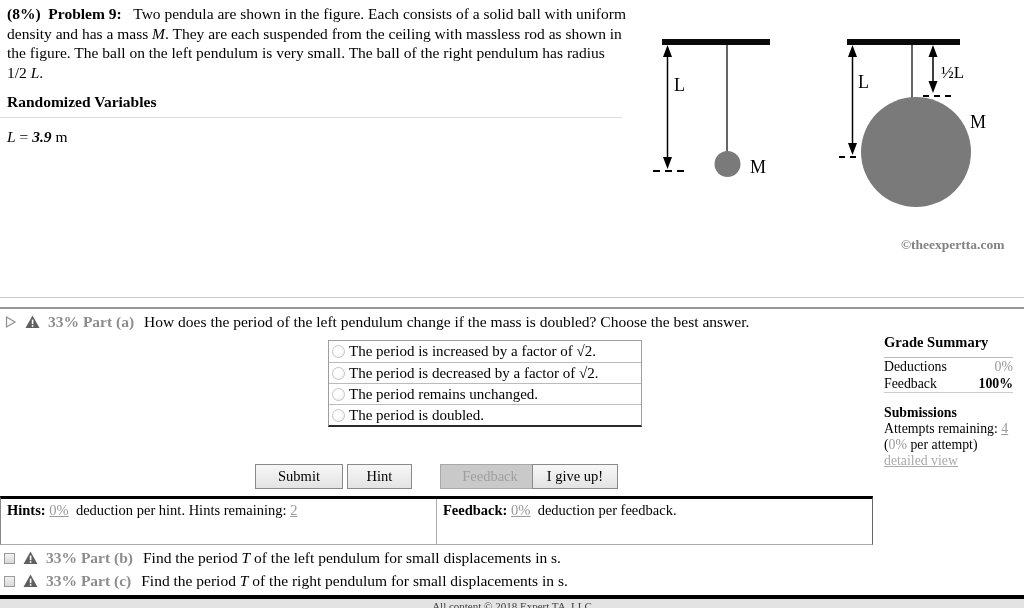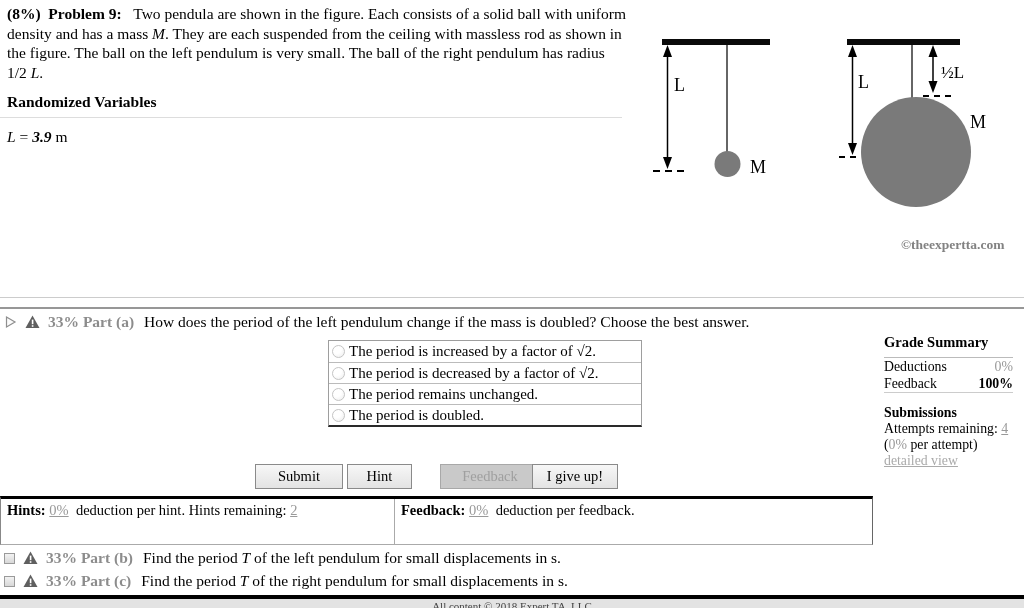--- a/index.html
+++ b/index.html
@@ -51,21 +51,21 @@
   .btn { position:absolute; top:464px; height:25px; font-family:"Liberation Serif","DejaVu Serif",serif;
          font-size:14.5px; background:linear-gradient(#f7f7f7,#e3e3e3); border:1px solid #8a8a8a; color:#000; text-align:center; }
   #btn-submit { left:255px; width:88px; }
   #btn-hint { left:347px; width:65px; }
   #btn-feedback { left:440px; width:100px; background:#c9c9c9; color:#9f9f9f; border-color:#a8a8a8; }
   #btn-giveup { left:532px; width:86px; }
 
   
   #hf-table { left:0; top:496px; width:873px; height:49px; border-top:3px solid #000;
               border-left:1px solid #888; border-right:1px solid #666; border-bottom:1px solid #aaa; display:flex; }
-  #hf-left { width:394px; border-right:1px solid #aaa; padding:3px 6px; font-size:14.5px; }
+  #hf-left { width:436px; border-right:1px solid #aaa; padding:3px 6px; font-size:14.5px; }
   #hf-right { flex:1; padding:3px 6px; font-size:14.5px; }
 
   
   #grade-panel { left:884px; top:334px; width:129px; font-size:13.8px; }
   #grade-title { font-size:14.5px; font-weight:bold; padding-bottom:6px; border-bottom:1px solid #bbb; }
   .gs-row { display:flex; justify-content:space-between; line-height:17px; }
   #gs-potential { border-bottom:1px solid #ccc; }
   #gs-subtitle { margin-top:12px; font-weight:bold; }
   .gs-line { line-height:16px; }
 

